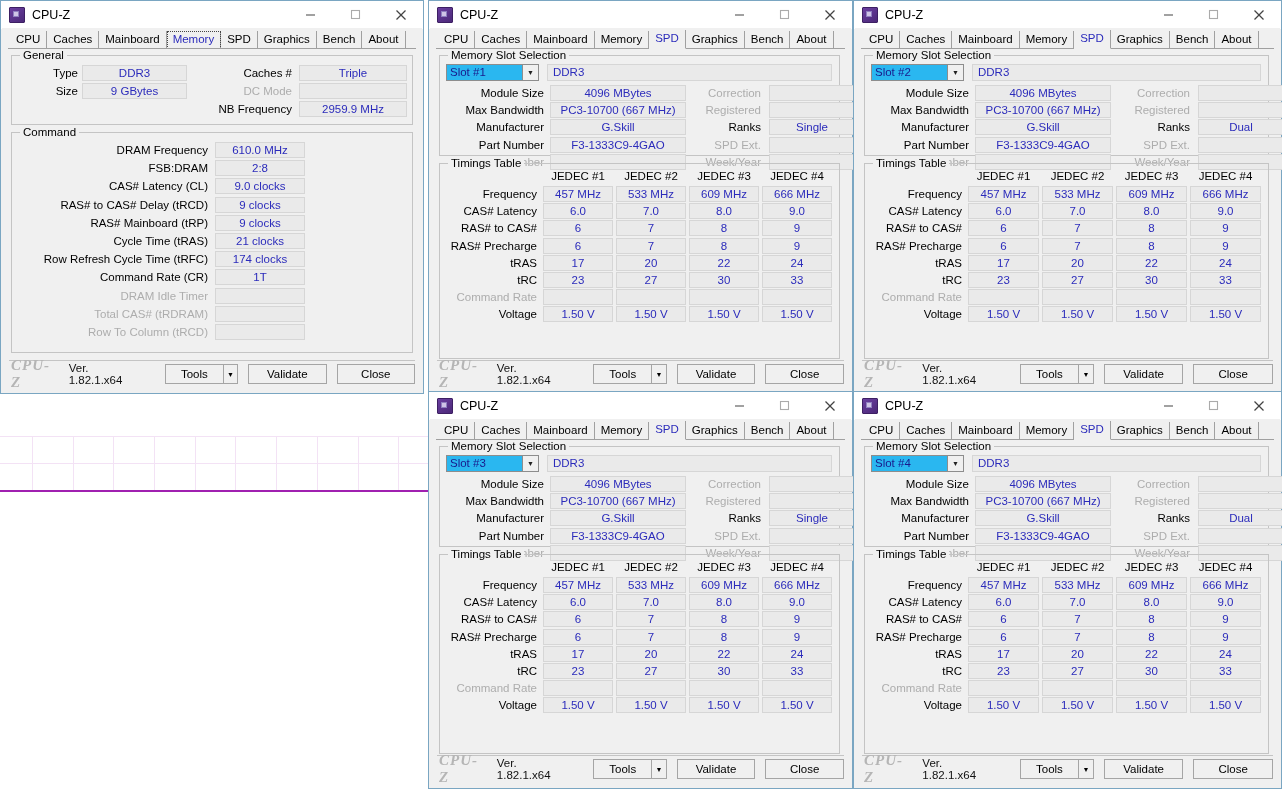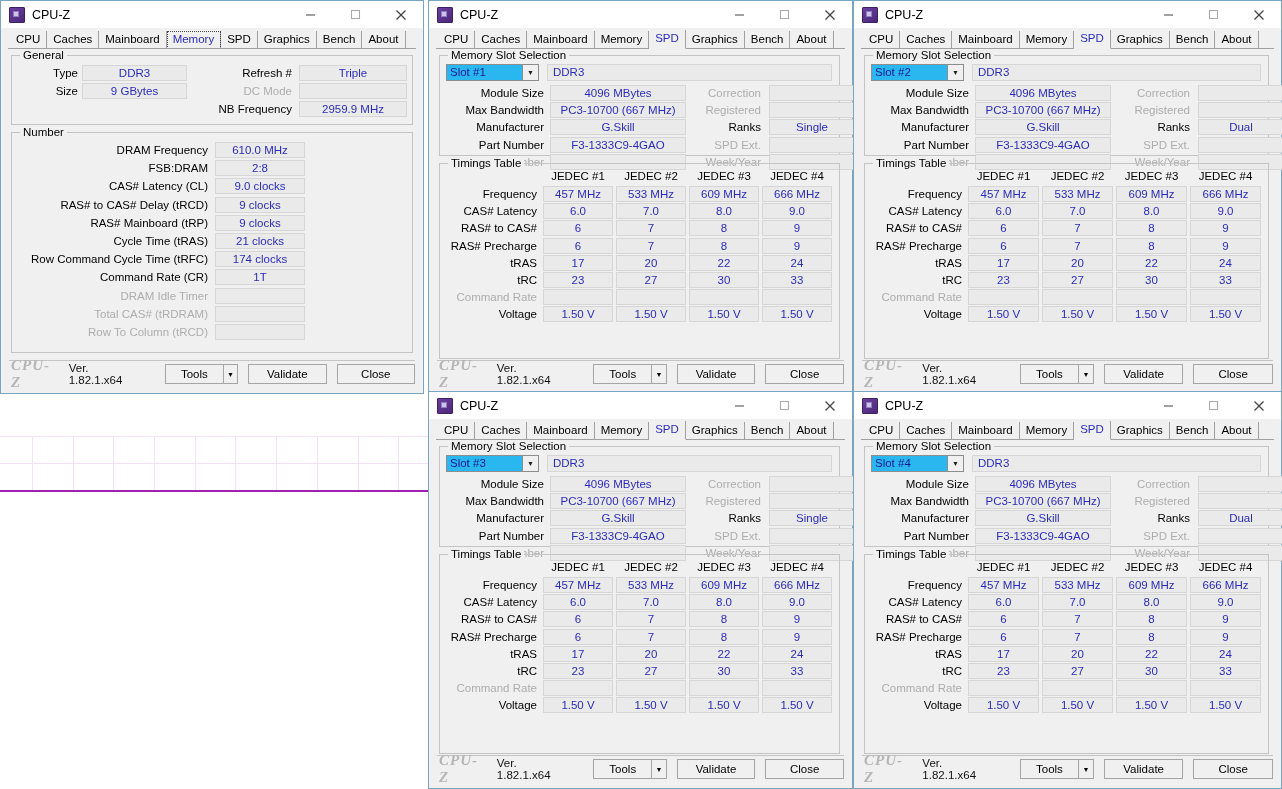--- a/index.html
+++ b/index.html
@@ -160,43 +160,43 @@
       <span class="tab">About</span>
     </div>
 
     <div class="group" style="left:9px;top:27px;width:402px;height:70px;">
       <span class="group-title">General</span>
       <span class="lbl" style="left:4px;top:11px;width:62px;">Type</span>
       <span class="fld" style="left:70px;top:9px;width:105px;height:16px;">DDR3</span>
       <span class="lbl" style="left:4px;top:29px;width:62px;">Size</span>
       <span class="fld" style="left:70px;top:27px;width:105px;height:16px;">9 GBytes</span>
 
-      <span class="lbl" style="left:195px;top:11px;width:85px;">Refresh #</span>
+      <span class="lbl" style="left:195px;top:11px;width:85px;">Caches #</span>
       <span class="fld" style="left:287px;top:9px;width:108px;height:16px;">Triple</span>
       <span class="lbl dim" style="left:195px;top:29px;width:85px;">DC Mode</span>
       <span class="fld" style="left:287px;top:27px;width:108px;height:16px;"></span>
       <span class="lbl" style="left:175px;top:47px;width:105px;">NB Frequency</span>
       <span class="fld" style="left:287px;top:45px;width:108px;height:16px;">2959.9 MHz</span>
     </div>
 
     <div class="group" id="w1-timings" style="left:9px;top:104px;width:402px;height:221px;">
-      <span class="group-title">Number</span>
+      <span class="group-title">Command</span>
     <span class="lbl" style="left: 0px; top: 11px; width: 196px;">DRAM Frequency</span>
         <span class="fld" style="left: 203px; top: 9px; width: 90px; height: 16px;">610.0 MHz</span>
         <span class="lbl" style="left: 0px; top: 29.2px; width: 196px;">FSB:DRAM</span>
         <span class="fld" style="left: 203px; top: 27.2px; width: 90px; height: 16px;">2:8</span>
         <span class="lbl" style="left: 0px; top: 47.4px; width: 196px;">CAS# Latency (CL)</span>
         <span class="fld" style="left: 203px; top: 45.4px; width: 90px; height: 16px;">9.0 clocks</span>
         <span class="lbl" style="left: 0px; top: 65.6px; width: 196px;">RAS# to CAS# Delay (tRCD)</span>
         <span class="fld" style="left: 203px; top: 63.6px; width: 90px; height: 16px;">9 clocks</span>
         <span class="lbl" style="left: 0px; top: 83.8px; width: 196px;">RAS# Mainboard (tRP)</span>
         <span class="fld" style="left: 203px; top: 81.8px; width: 90px; height: 16px;">9 clocks</span>
         <span class="lbl" style="left: 0px; top: 102px; width: 196px;">Cycle Time (tRAS)</span>
         <span class="fld" style="left: 203px; top: 100px; width: 90px; height: 16px;">21 clocks</span>
-        <span class="lbl" style="left: 0px; top: 120.2px; width: 196px;">Row Command Cycle Time (tRFC)</span>
+        <span class="lbl" style="left: 0px; top: 120.2px; width: 196px;">Row Refresh Cycle Time (tRFC)</span>
         <span class="fld" style="left: 203px; top: 118.2px; width: 90px; height: 16px;">174 clocks</span>
         <span class="lbl" style="left: 0px; top: 138.4px; width: 196px;">Command Rate (CR)</span>
         <span class="fld" style="left: 203px; top: 136.4px; width: 90px; height: 16px;">1T</span>
         <span class="lbl dim" style="left: 0px; top: 156.6px; width: 196px;">DRAM Idle Timer</span>
         <span class="fld" style="left: 203px; top: 154.6px; width: 90px; height: 16px;"></span>
         <span class="lbl dim" style="left: 0px; top: 174.8px; width: 196px;">Total CAS# (tRDRAM)</span>
         <span class="fld" style="left: 203px; top: 172.8px; width: 90px; height: 16px;"></span>
         <span class="lbl dim" style="left: 0px; top: 193px; width: 196px;">Row To Column (tRCD)</span>
         <span class="fld" style="left: 203px; top: 191px; width: 90px; height: 16px;"></span>
       </div>

